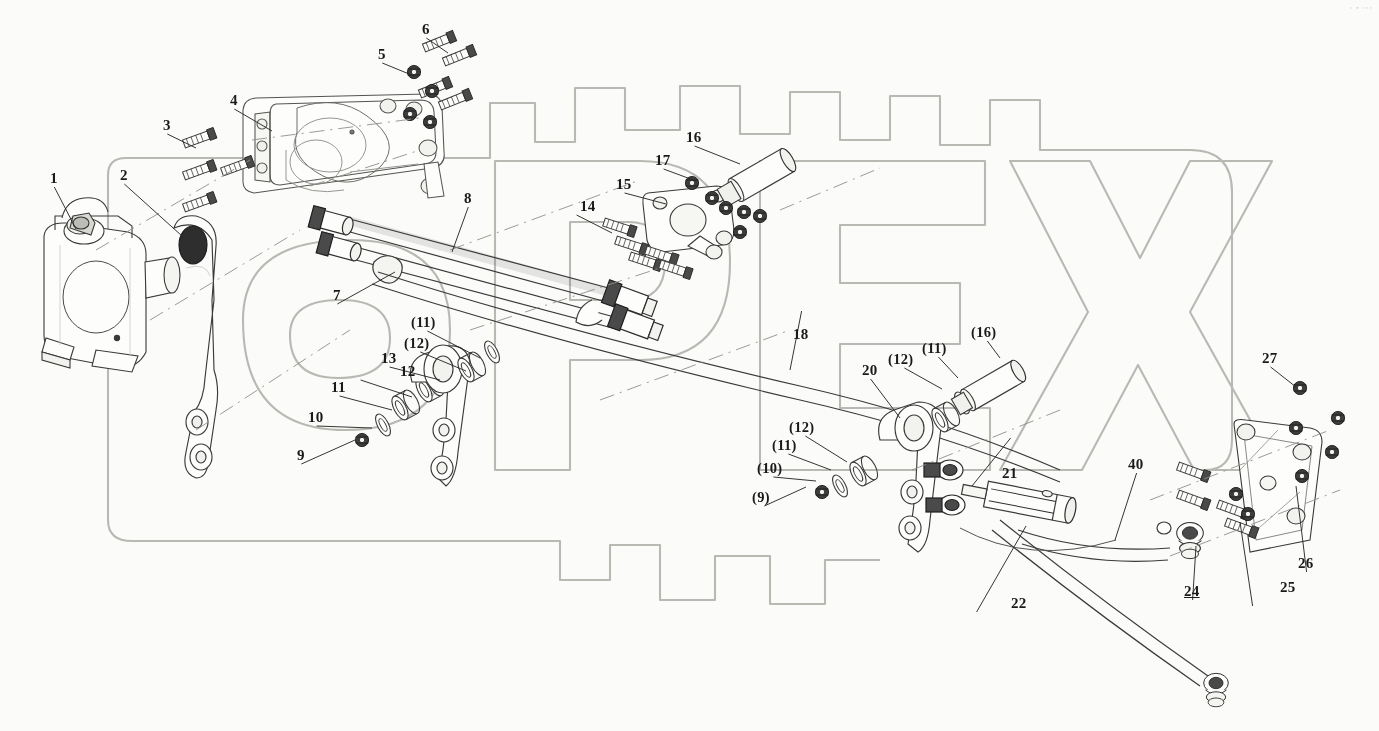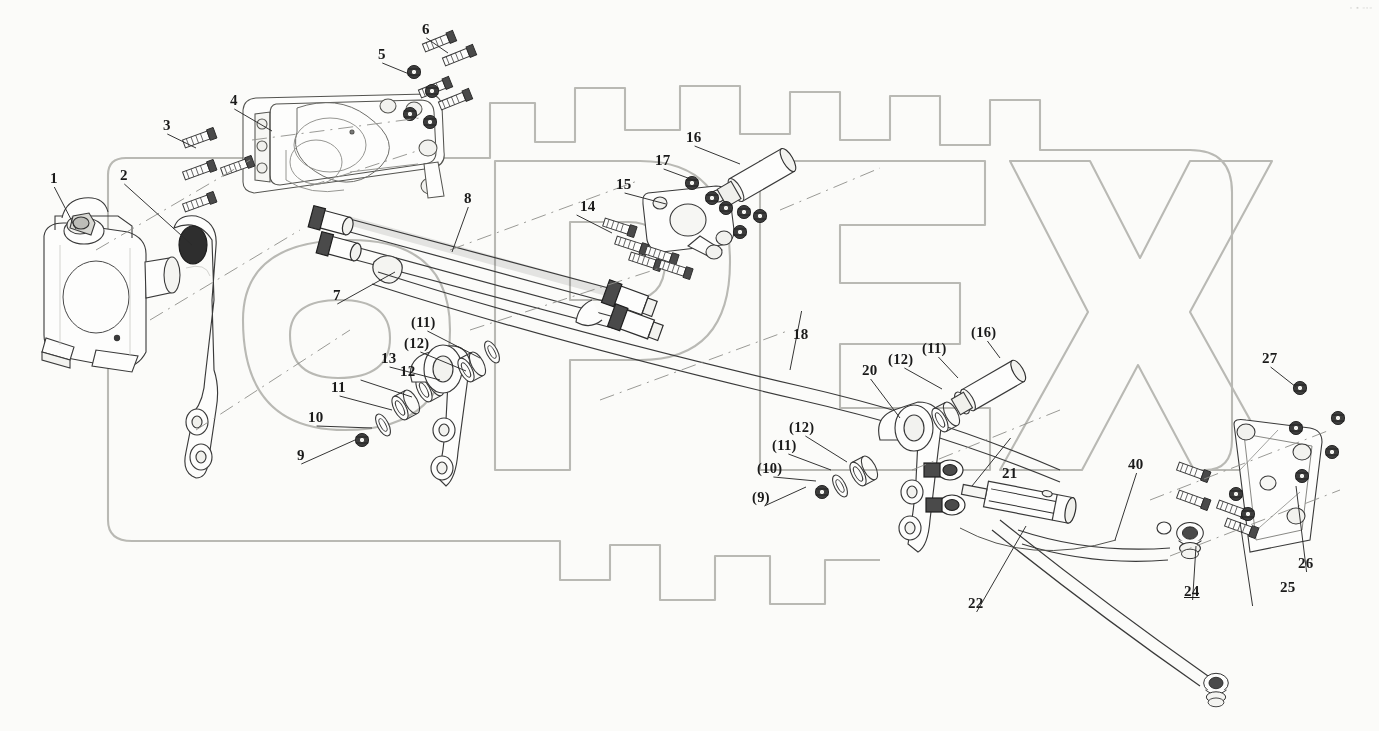--- a/index.html
+++ b/index.html
@@ -430,21 +430,21 @@
       <div class="lbl" style="left: 793px; top: 295px; margin-top: 32px;">18</div>
       <div class="lbl" style="left: 862px; top: 363px;">20</div>
       <div class="lbl paren" style="left: 888px; top: 352px;">(12)</div>
       <div class="lbl paren" style="left: 922px; top: 341px;">(11)</div>
       <div class="lbl paren" style="left: 971px; top: 325px;">(16)</div>
       <div class="lbl paren" style="left: 789px; top: 420px;">(12)</div>
       <div class="lbl paren" style="left: 772px; top: 438px;">(11)</div>
       <div class="lbl paren" style="left: 757px; top: 461px;">(10)</div>
       <div class="lbl paren" style="left: 752px; top: 490px;">(9)</div>
       <div class="lbl" style="left: 1002px; top: 422px; margin-top: 44px;">21</div>
-      <div class="lbl" style="left: 968px; top: 596px;">22</div>
+      <div class="lbl" style="left: 1011px; top: 596px;">22</div>
       <div class="lbl" style="left: 1128px; top: 457px;">40</div>
       <div class="lbl" style="left: 1184px; top: 584px; text-decoration: underline;">24</div>
       <div class="lbl" style="left: 1244px; top: 580px; margin-left: 36px;">25</div>
       <div class="lbl" style="left: 1298px; top: 556px;">26</div>
       <div class="lbl" style="left: 1262px; top: 351px;">27</div>
     </div>
 
   <div class="corner-mark" style="right:6px;top:4px;">▫ ▪ ▫▫▫</div>
 
 </div>

